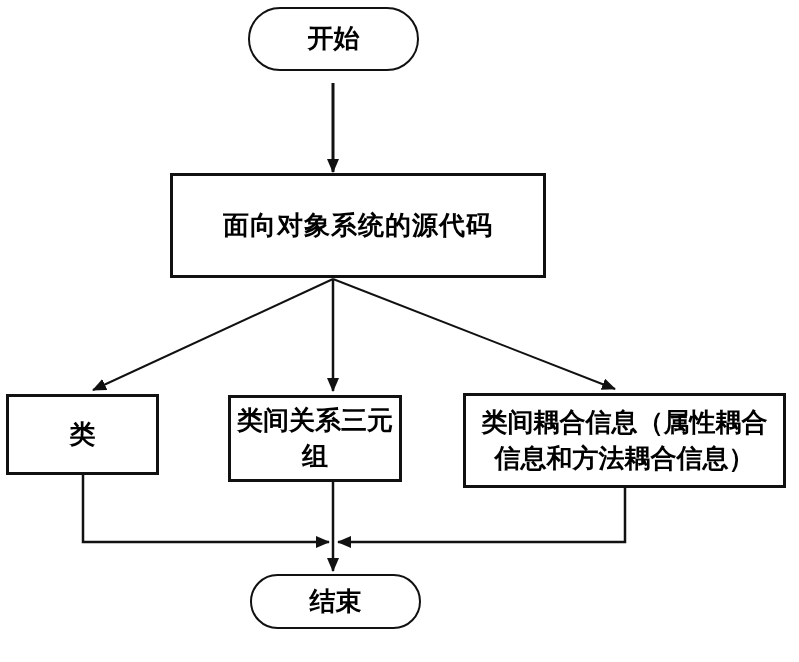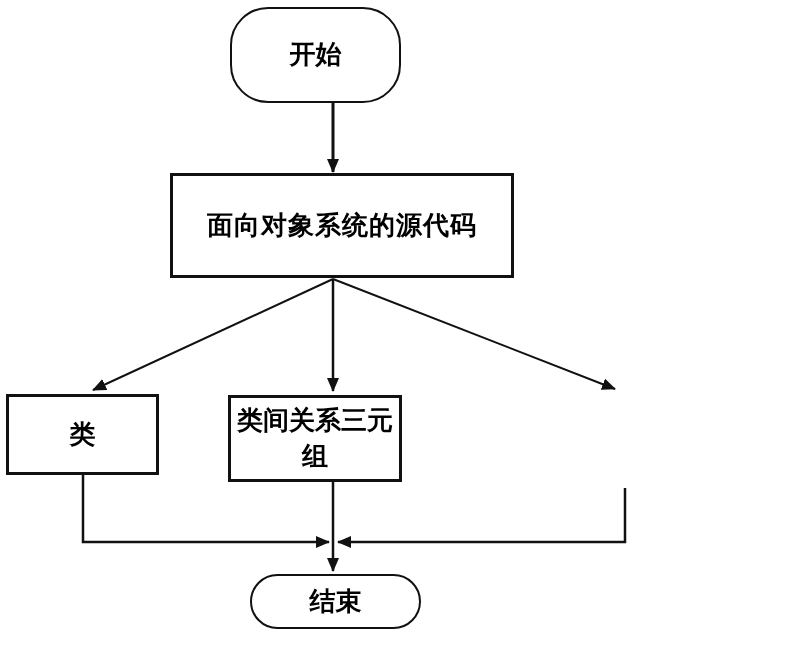--- a/index.html
+++ b/index.html
@@ -33,22 +33,22 @@
     color: #000000;
     font-size: 26px;
     font-weight: bold;
     text-align: center;
     line-height: 1.35;
   }
   .terminator {
     border-width: 2px;
     border-radius: 38px;
   }
-  .node-start    { left: 230px; top: 7px;   width: 171px; height: 96px; }
-  .node-source   { left: 170px; top: 173px; width: 344px; height: 105px; letter-spacing: 1px; }
+  .node-start    { left: 248px; top: 7px;   width: 171px; height: 64px; }
+  .node-source   { left: 170px; top: 173px; width: 376px; height: 105px; letter-spacing: 1px; }
   .node-class    { left: 6px;   top: 394px; width: 153px; height: 81px; }
   .node-triple   { left: 228px; top: 395px; width: 174px; height: 87px; }
   .node-coupling { left: 463px; top: 393px; width: 323px; height: 95px; padding: 0 8px; }
   .node-end      { left: 250px; top: 574px; width: 171px; height: 55px; }
   .node-label { display: block; }
 </style>
 </head>
 <body>
 
 <div class="canvas">
@@ -84,18 +84,24 @@
   </div>
 
   <div class="node node-class">
     <span class="node-label">类</span>
   </div>
 
   <div class="node node-triple">
     <span class="node-label">类间关系三元组</span>
   </div>
 
+  <div class="node node-coupling">
+    <span>
+      <span class="node-label">类间耦合信息（属性耦合</span>
+      <span class="node-label">信息和方法耦合信息）</span>
+    </span>
+  </div>
 
   <div class="node terminator node-end">
     <span class="node-label">结束</span>
   </div>
 
 </div>
 
 </body></html>

